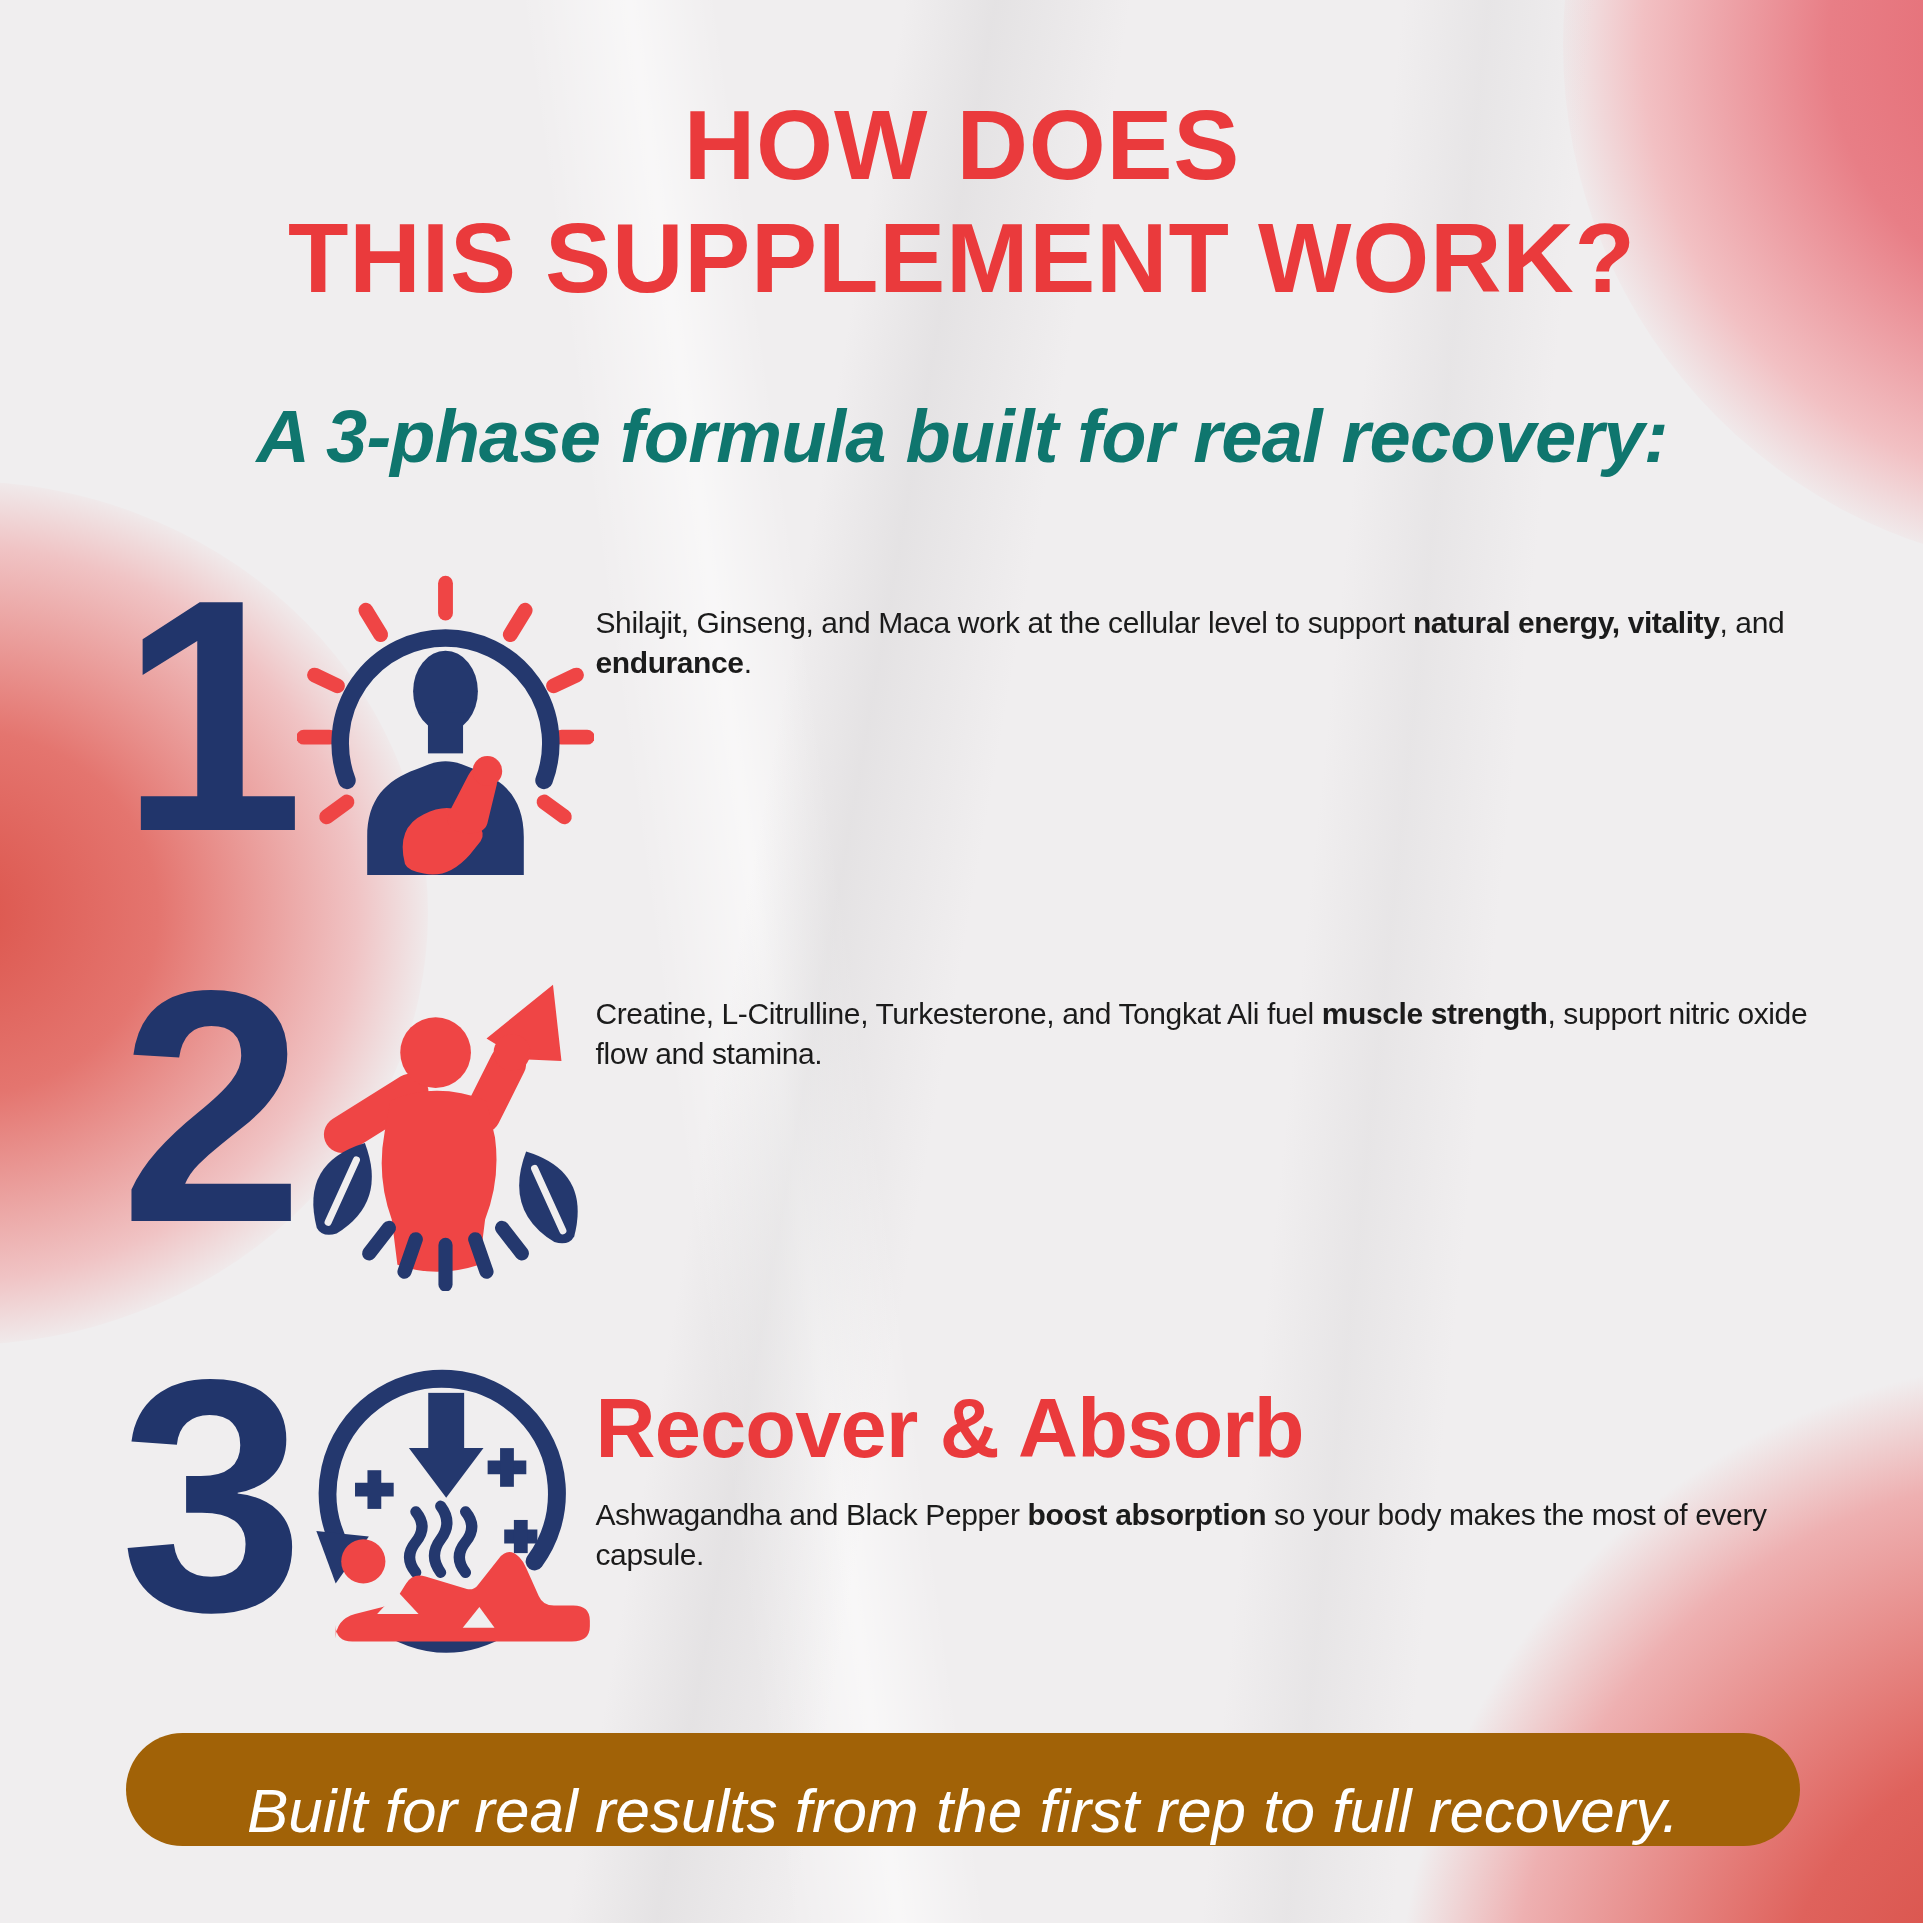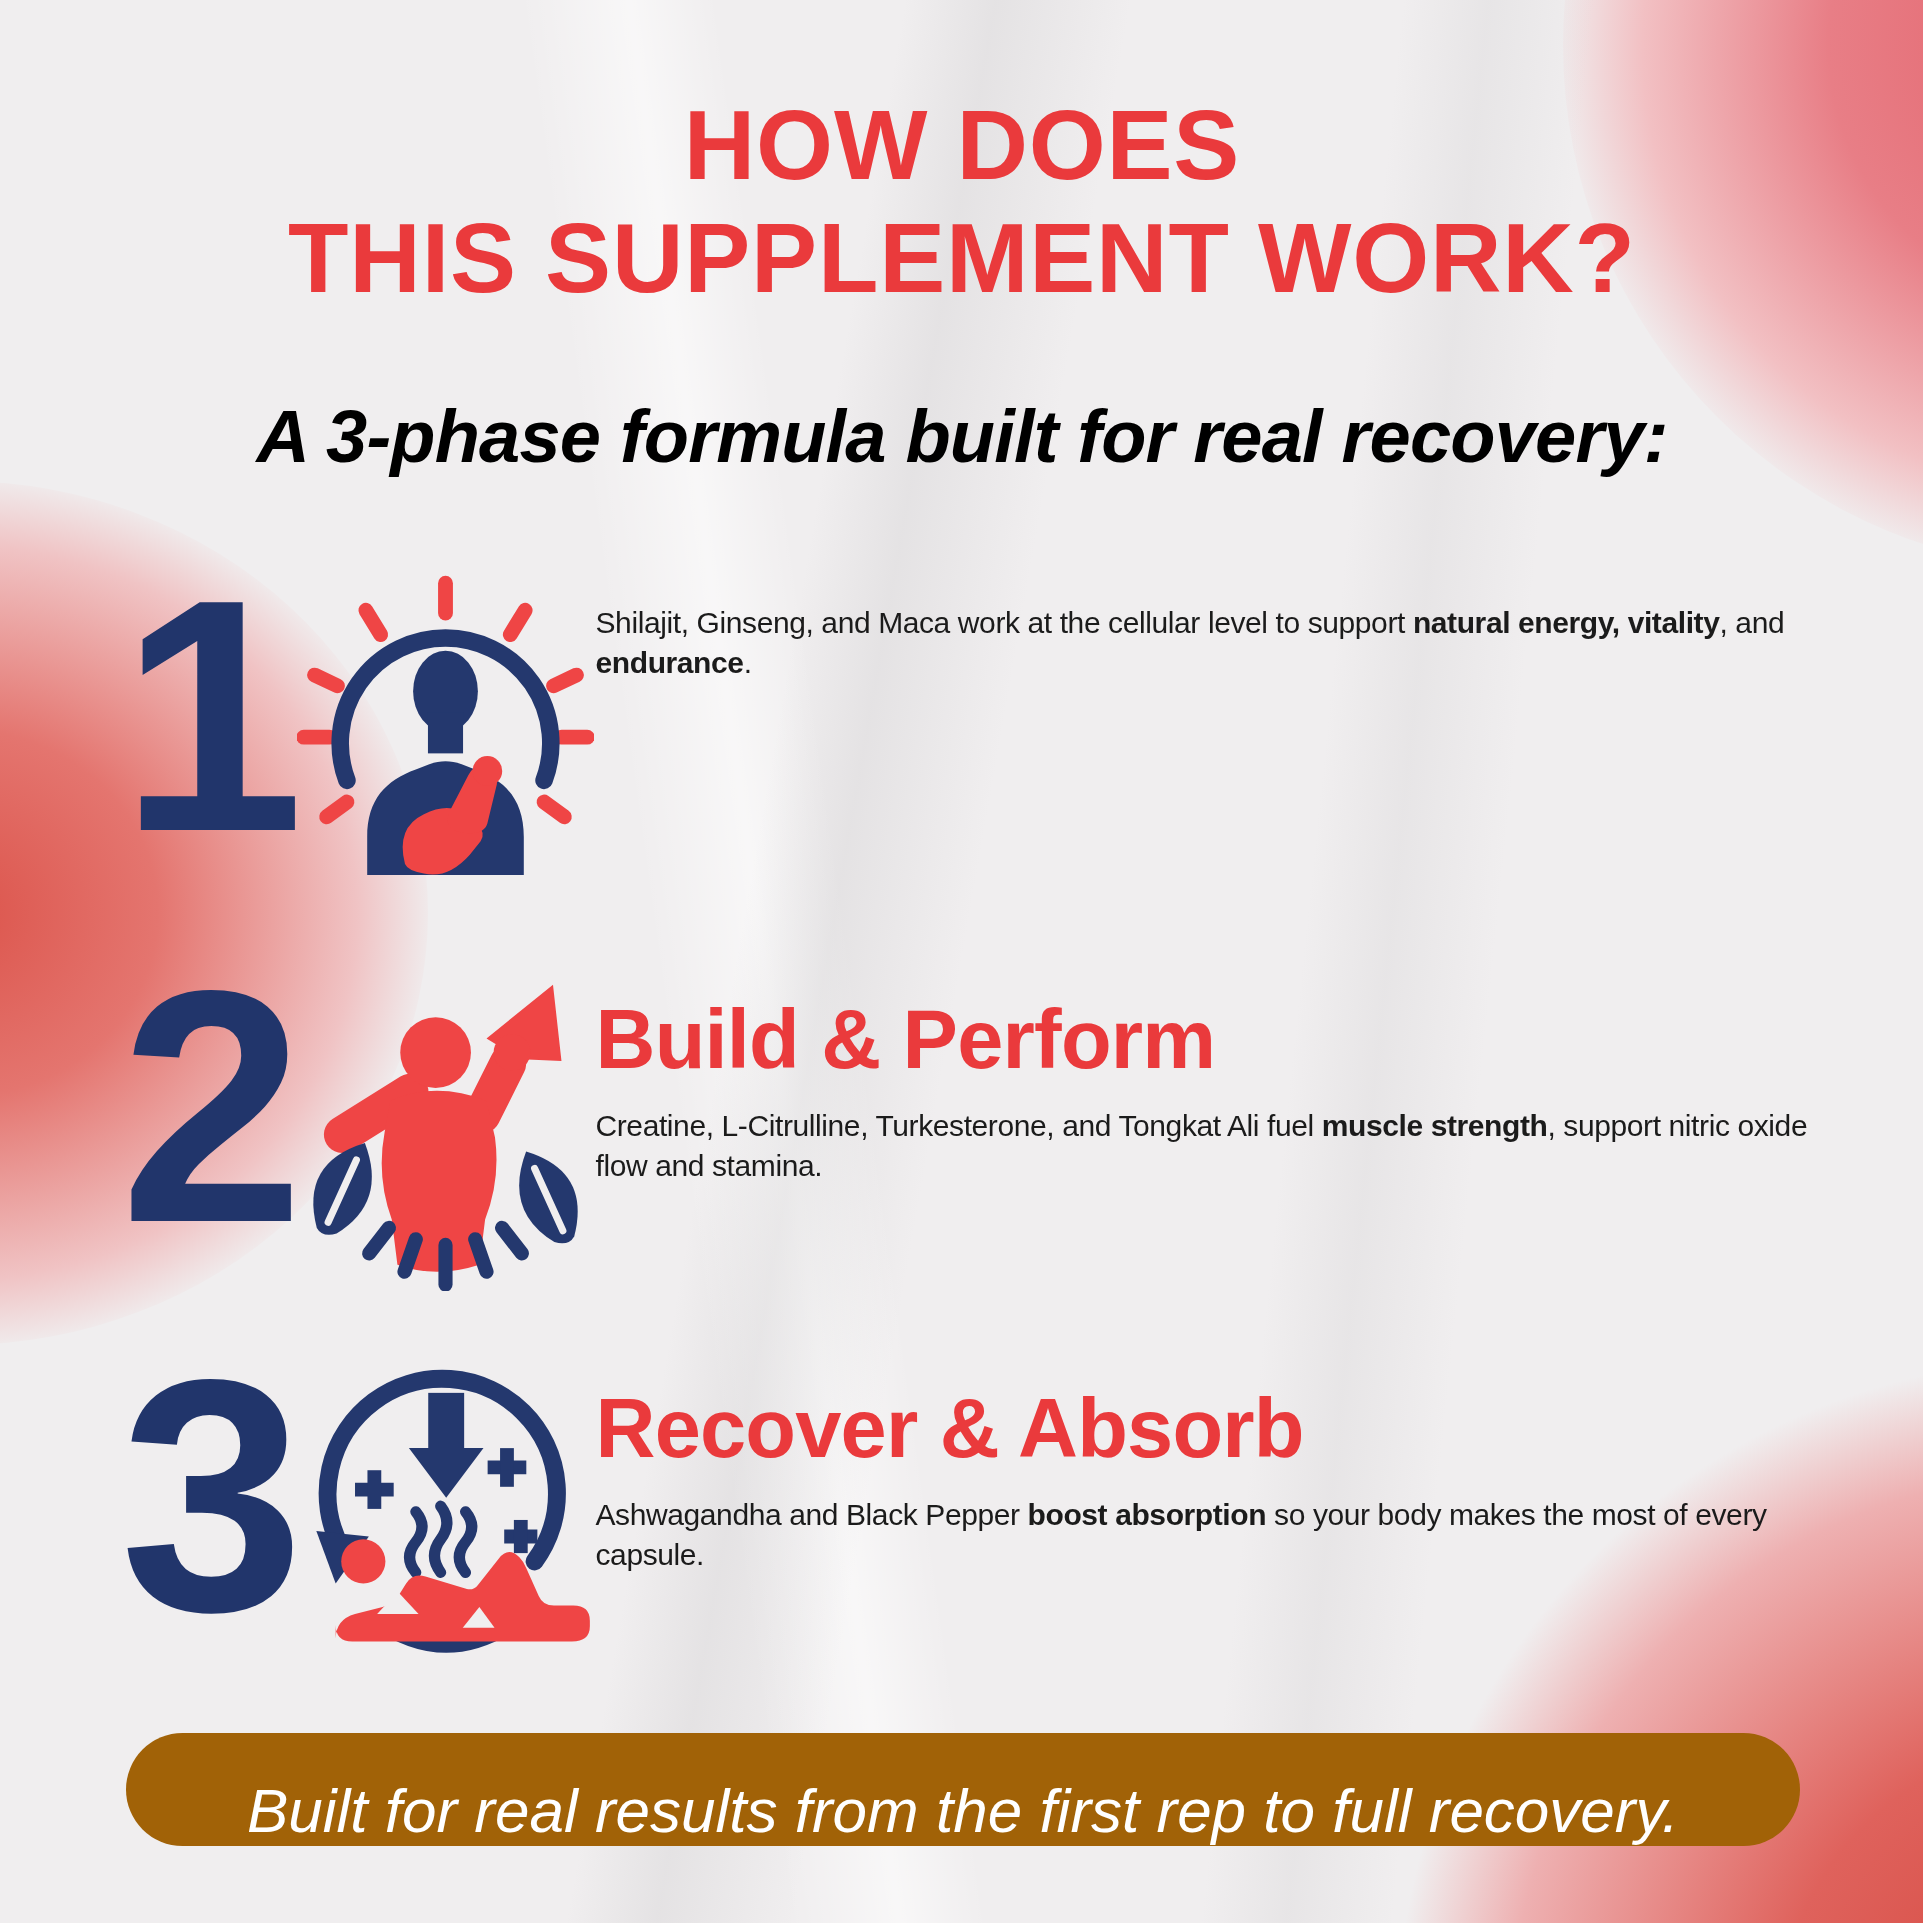--- a/index.html
+++ b/index.html
@@ -31,21 +31,21 @@
       linear-gradient(96deg,  rgba(0,0,0,0) 66%, rgba(205,203,205,0.25) 70%, rgba(0,0,0,0) 75%);
   }
   
   .title{
     position:absolute;top:89px;left:0;right:0;margin:0;
     text-align:center;color:#EA3A3C;font-weight:bold;
     font-size:99px;line-height:1.14;letter-spacing:0.8px;
   }
   .subtitle{
     position:absolute;top:394px;left:0;right:0;margin:0;
-    text-align:center;color:#000000;font-weight:bold;font-style:italic;
+    text-align:center;color:#0f766e;font-weight:bold;font-style:italic;
     font-size:74px;letter-spacing:-0.8px;
   }
   
   .step{position:absolute;left:120px;width:1713px;display:flex;align-items:flex-start;}
   .step-1{top:567px;}
   .step-2{top:958px;}
   .step-3{top:1347px;}
   .step-number{
     flex:none;width:177px;text-align:center;color:#21356B;font-weight:bold;
     font-size:331px;line-height:248px;margin-top:24px;
@@ -151,21 +151,20 @@
         <g class="st-navy" stroke-width="10" stroke-linecap="round">
           <line x1="105" y1="198" x2="105" y2="226"></line>
           <line x1="84" y1="194" x2="76" y2="217"></line>
           <line x1="126" y1="194" x2="134" y2="217"></line>
           <line x1="65" y1="186" x2="51" y2="204"></line>
           <line x1="145" y1="186" x2="159" y2="204"></line>
         </g>
       </svg>
     </div>
     <div class="step-text">
-      <h2 class="step-heading">Build &amp; Perform</h2>
       <p class="step-body"><span>Creatine, L-Citrulline, Turkesterone, and Tongkat Ali fuel </span><strong>muscle strength</strong><span>, support nitric oxide flow and stamina.</span></p>
     </div>
   </section>
 
   <section class="step step-3">
     <div class="step-number">3</div>
     <div class="step-icon">
       <svg viewBox="0 0 215 235" xmlns="http://www.w3.org/2000/svg">
 
         <path class="st-navy" stroke-width="13" stroke-linecap="round" d="M 32,140 A 83,83 0 1 1 172,150"></path>

